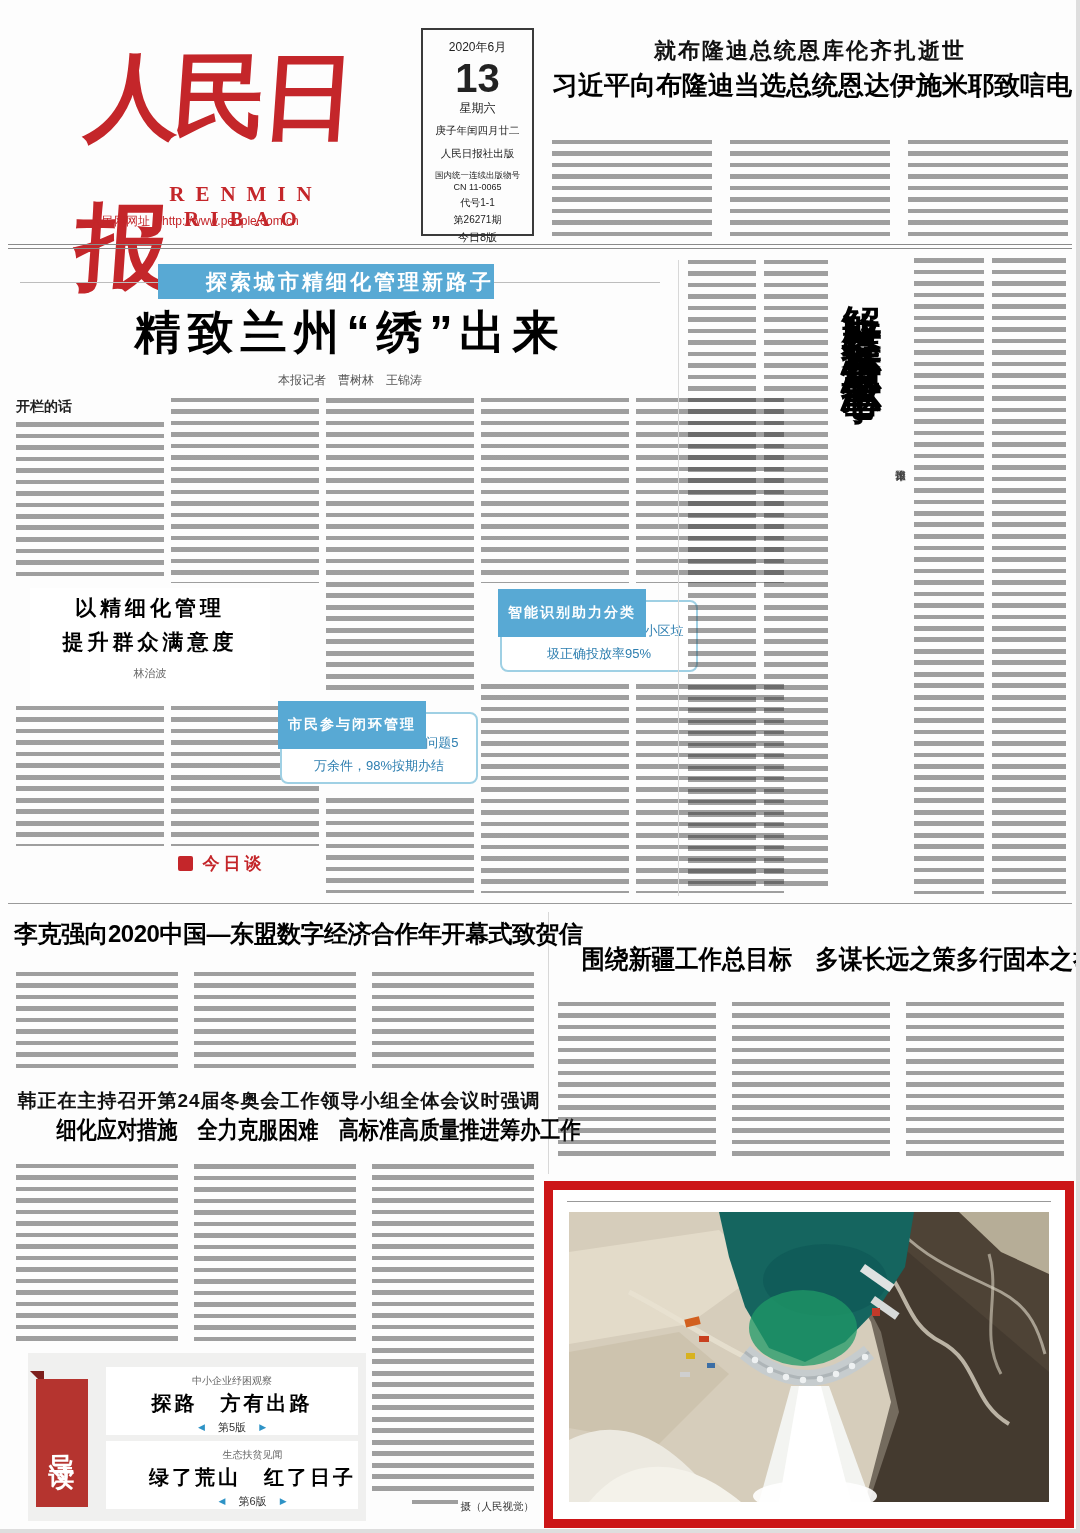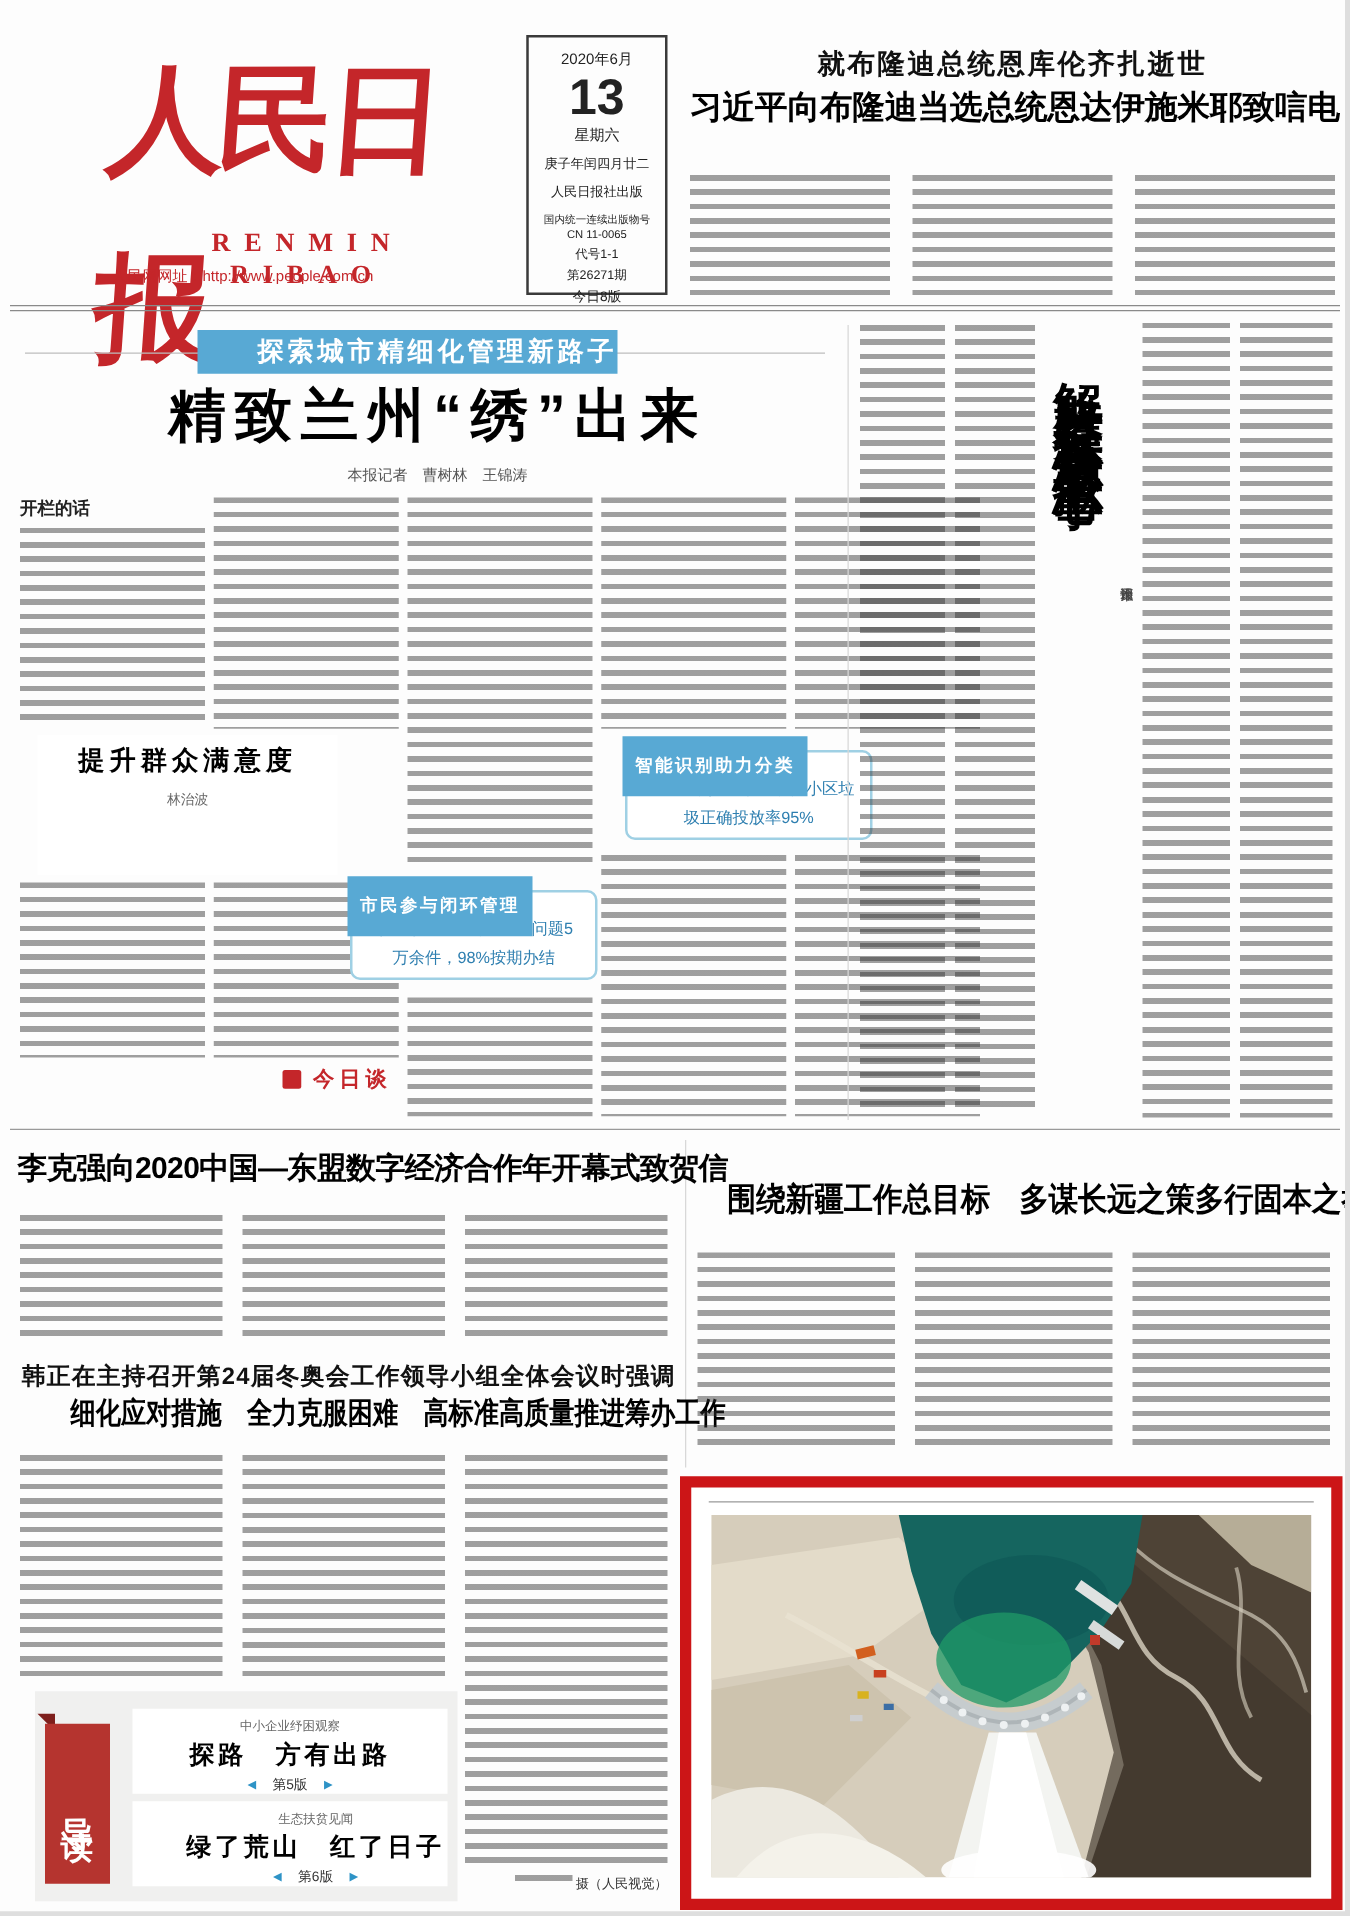--- a/index.html
+++ b/index.html
@@ -73,35 +73,36 @@
   <div class="g" style="left:171px;top:398px;width:148px;height:185px;"></div>
   <div class="g" style="left:171px;top:706px;width:148px;height:140px;"></div>
   <div class="g" style="left:326px;top:398px;width:148px;height:295px;"></div>
   <div class="g" style="left:326px;top:798px;width:148px;height:95px;"></div>
   <div class="g" style="left:481px;top:398px;width:148px;height:185px;"></div>
   <div class="g" style="left:481px;top:684px;width:148px;height:209px;"></div>
   <div class="g" style="left:636px;top:398px;width:148px;height:185px;"></div>
   <div class="g" style="left:636px;top:684px;width:148px;height:209px;"></div>
 
   <div class="abs center" style="left:30px;top:588px;width:240px;height:112px;background:#fff;">
+    <div class="headline" style="font-size:21px;letter-spacing:4px;margin-top:6px;">以精细化管理</div>
     <div class="headline" style="font-size:21px;letter-spacing:4px;margin-top:6px;">提升群众满意度</div>
     <div style="font-size:11px;color:#666;margin-top:10px;">林治波</div>
   </div>
 
   <div class="abs inset" style="left:500px;top:600px;width:198px;height:72px;">
     <div class="tab">智能识别助力分类</div>
     <div class="txt">设置大数据管家，示范小区垃圾正确投放率95%</div>
   </div>
 
   <div class="abs inset" style="left:280px;top:712px;width:198px;height:72px;">
     <div class="tab">市民参与闭环管理</div>
     <div class="txt">“随手拍”平台去年处理问题5万余件，98%按期办结</div>
   </div>
 
-  <div class="abs" style="left:178px;top:852px;width:140px;height:22px;margin-left:48px;">
+  <div class="abs" style="left:178px;top:852px;width:140px;height:22px;">
     <span style="display:inline-block;width:15px;height:15px;background:#c4262a;border-radius:2px;vertical-align:-2px;"></span>
     <span class="red" style="font-size:17px;font-weight:bold;letter-spacing:4px;margin-left:5px;">今日谈</span>
   </div>
 
   <div class="vr" style="left:678px;top:260px;height:636px;"></div>
   <div class="g" style="left:688px;top:260px;width:68px;height:632px;"></div>
   <div class="g" style="left:764px;top:260px;width:64px;height:632px;"></div>
   <div class="abs headline vert" style="left:834px;top:274px;width:56px;height:616px;font-size:40px;letter-spacing:6px;">解决好群众操心事烦心事揪心事</div>
   <div class="abs vert" style="left:894px;top:462px;width:14px;height:90px;font-size:10.5px;color:#444;">本报评论员</div>
   <div class="g" style="left:914px;top:258px;width:70px;height:636px;"></div>

